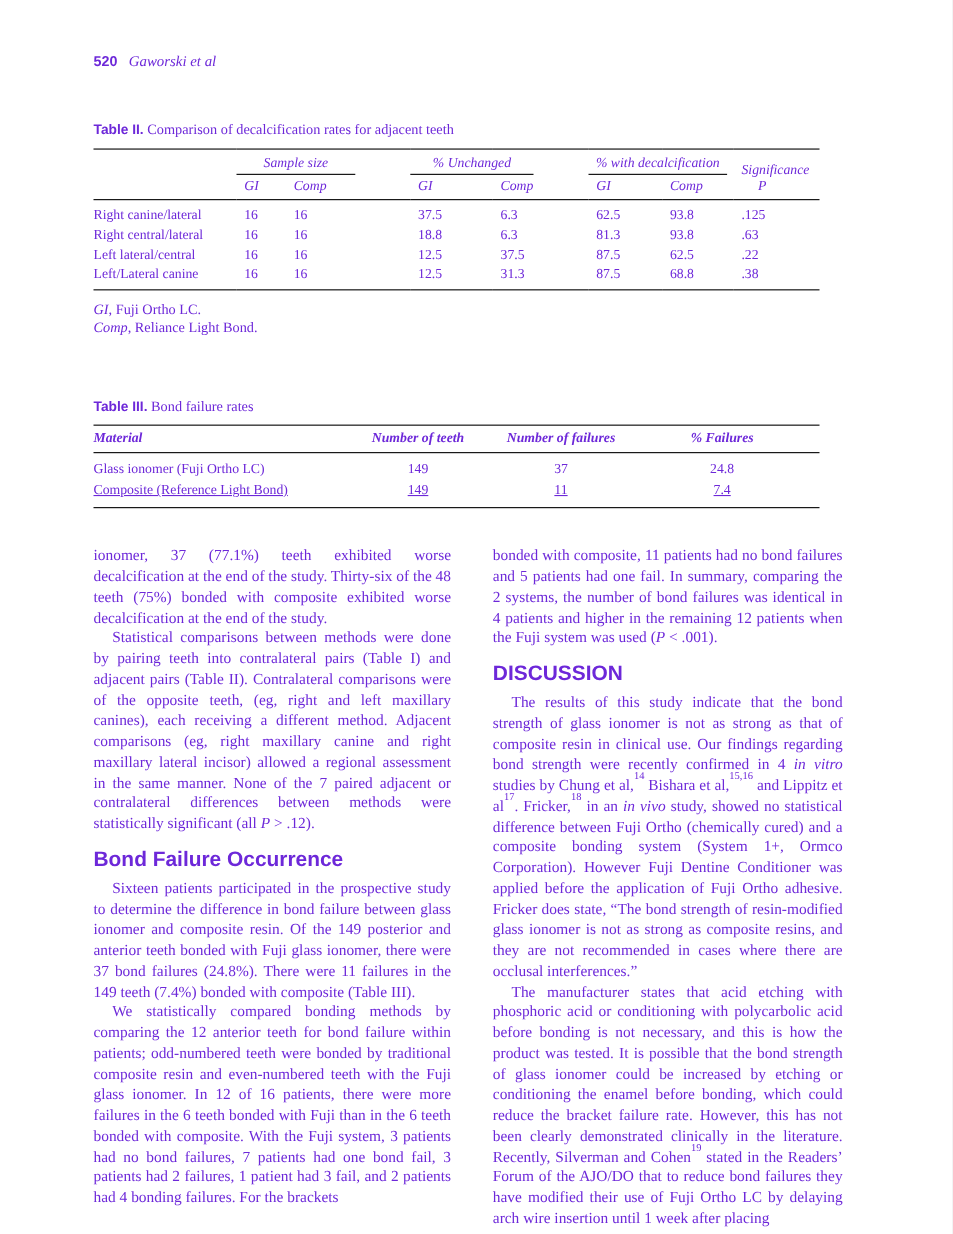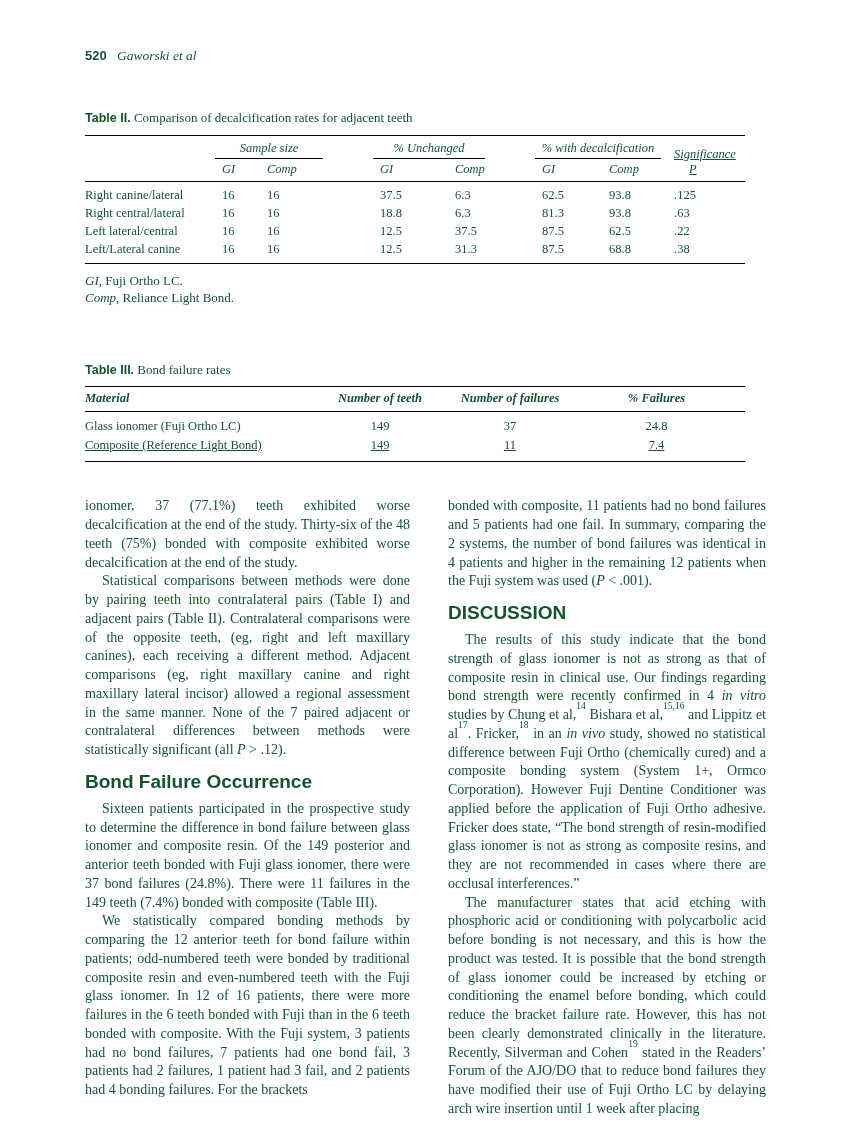--- a/index.html
+++ b/index.html
@@ -1,19 +1,19 @@
 <!DOCTYPE html>
 <html><head>
 <meta charset="utf-8">
 <style>
   * { margin:0; padding:0; box-sizing:border-box; }
   html,body { background:#e8e8e8; }
   body { width:866px; margin:0 auto; font-family:"Liberation Serif", serif; }
   .page {
-    width:866px; height:1122px; background:#ffffff; color:#14532d;
+    width:866px; height:1122px; background:#ffffff; color:#6d28d9;
     padding:48px 100px 20px 85px; overflow:hidden; position:relative;
   }
 
   
   .running-head { display:flex; justify-content:space-between; align-items:flex-start; }
   .rh-left { font-size:13.5px; }
   .pageno { font-family:"Liberation Sans", sans-serif; font-weight:bold; font-size:13px; }
   .authors { font-style:italic; margin-left:7px; }
   .rh-right { text-align:right; font-style:italic; font-size:12.5px; line-height:1.4; }
 
@@ -27,21 +27,21 @@
 
   .t2-block { margin-top:46px; }
   .t2-block .caption { margin-bottom:9px; }
   .t2 .grp-row th { border-top:1px solid #000; padding-top:5px; }
   .t2 .grp { border-bottom:1px solid #000; text-align:center; padding-bottom:2px; font-style:italic; }
   .t2 .g1 { margin-right:50px; }
   .t2 .g2 { margin-right:50px; }
   .t2 .g3 { margin-right:6px; }
   .t2 .sub-row th { border-bottom:1px solid #000; font-style:italic; padding:3px 0 4px 7px; }
   .t2 th.sig { border-top:1px solid #000; border-bottom:1px solid #000; font-style:italic;
-               vertical-align:bottom; padding:0 0 4px 7px;text-decoration:underline; }
+               vertical-align:bottom; padding:0 0 4px 7px; }
   .t2 .sig .p-line { padding-left:15px; }
   .t2 td { padding:1.5px 0 1.5px 7px; }
   .t2 td.lbl { padding-left:0; }
   .t2 tbody tr:first-child td { padding-top:6px; }
   .t2 tbody tr:last-child td { padding-bottom:6px; border-bottom:1px solid #000; }
   .footnotes { margin-top:9px; font-size:13px; line-height:1.28; }
   .fn-term { font-style:italic; }
 
   .t3-block { margin-top:56px; }
   .t3-block .caption { margin-bottom:8px; }

